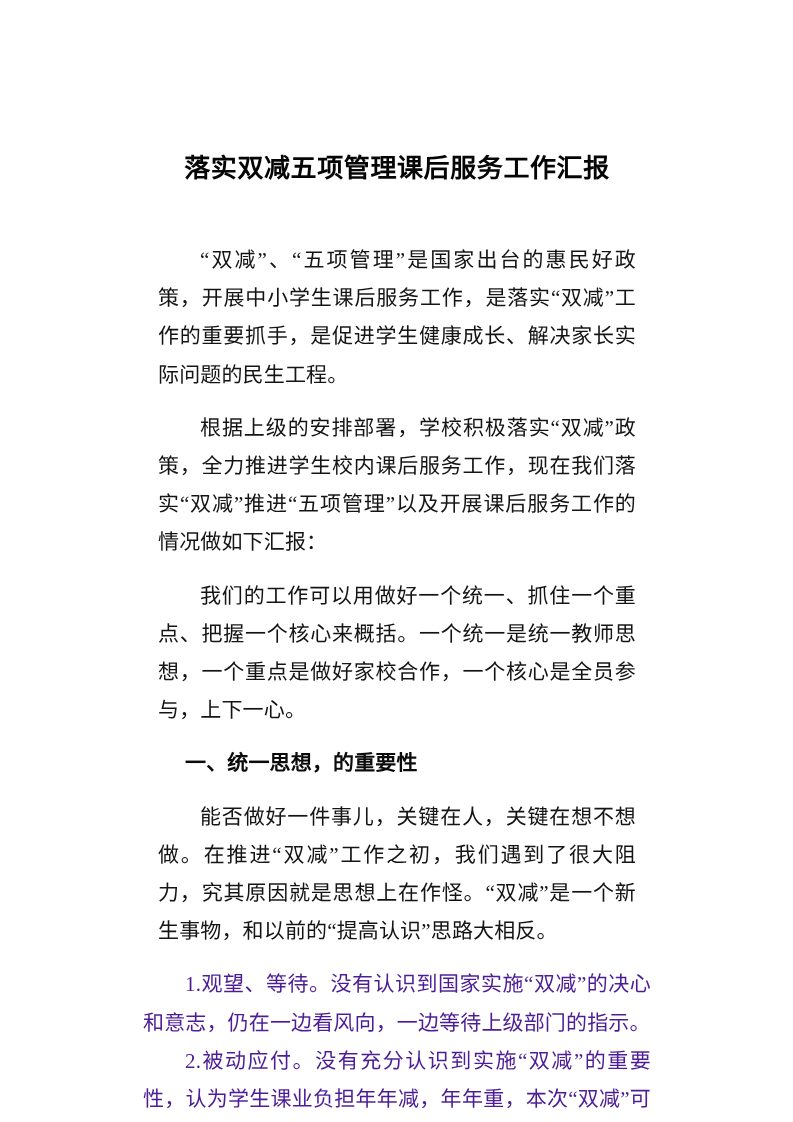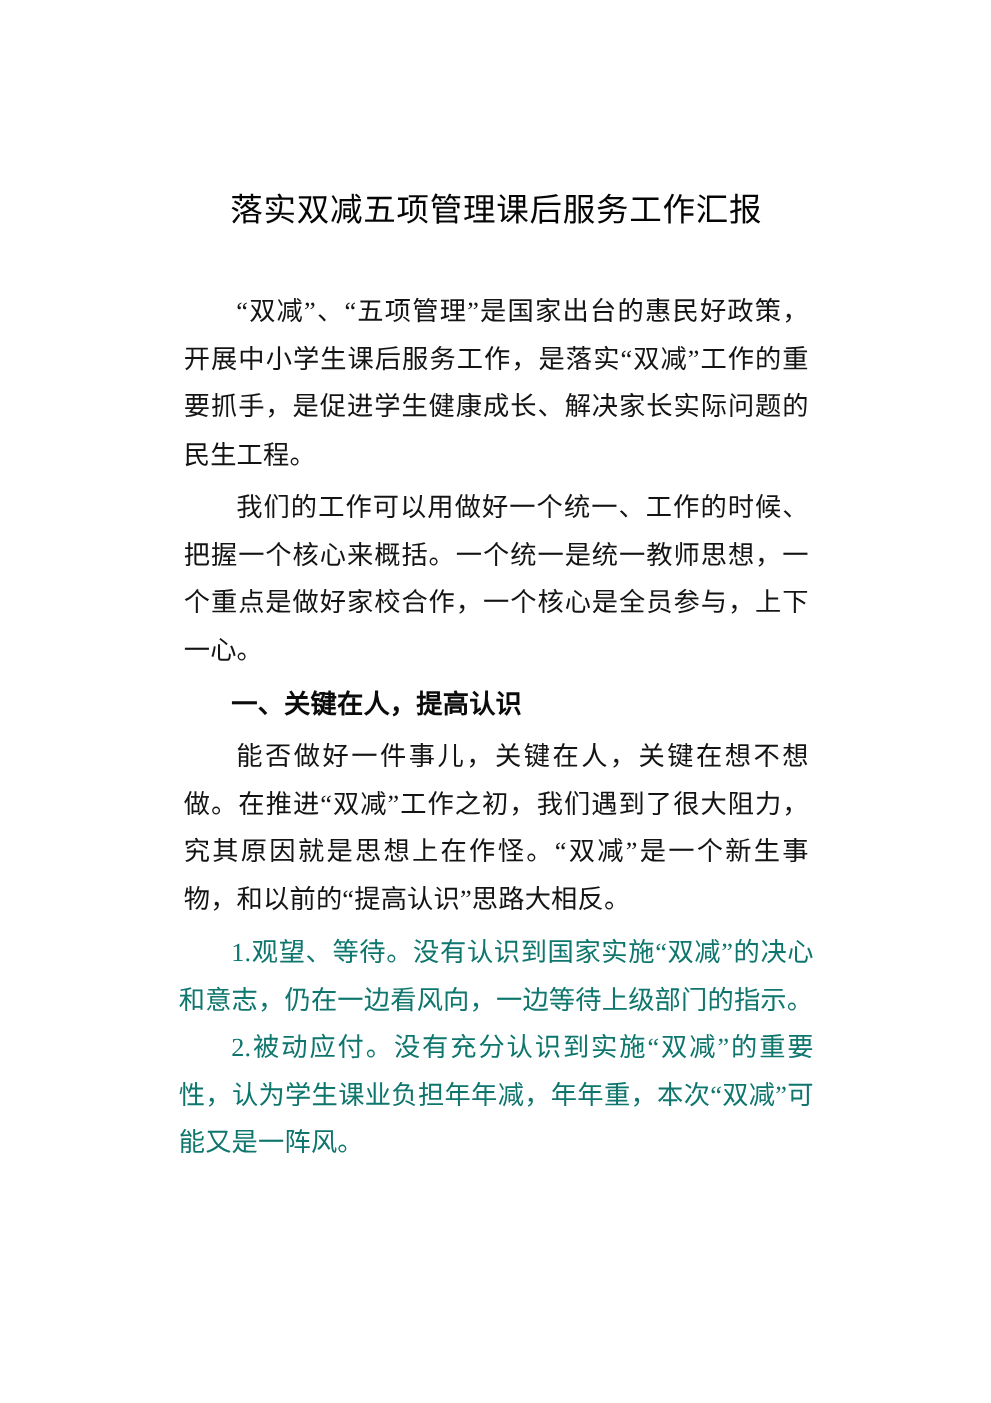--- a/index.html
+++ b/index.html
@@ -27,21 +27,21 @@
   
   .doc-body {
     position: absolute;
     left: 143px;
     top: 0;
     width: 508px;
   }
 
   .doc-title {
     font-family: "Liberation Serif", "DejaVu Serif", serif;
-    font-weight: 400;
+    font-weight: 700;
     font-size: 26px;
     line-height: 34px;
     color: #050505;
     text-align: center;
     letter-spacing: 0.6px;
     margin: 0;
     padding-top: 152px;
     padding-bottom: 0;
     white-space: nowrap;
   }
@@ -51,21 +51,21 @@
   }
 
   .para {
     font-family: "Liberation Serif", "DejaVu Serif", serif;
     font-size: 21px;
     line-height: 38.2px;
     color: #141414;
     text-align: justify;
     text-align-last: left;
     text-justify: inter-ideograph;
-    margin: 4px;
+    margin: 15px;
     letter-spacing: 0.15px;
     word-break: break-all;
   }
 
   .para.indent {
     text-indent: 2em;
   }
 
   .heading {
     font-family: "Liberation Serif", "DejaVu Serif", serif;
@@ -75,21 +75,21 @@
     font-weight: 700;
     margin: 0;
     text-indent: 2em;
     letter-spacing: 0.15px;
   }
 
   .num-para {
     font-family: "Liberation Serif", "DejaVu Serif", serif;
     font-size: 21px;
     line-height: 38.2px;
-    color: #0f766e;
+    color: #4c1d95;
     text-align: justify;
     text-align-last: left;
     text-justify: inter-ideograph;
     margin: 0;
     text-indent: 2em;
     letter-spacing: 0.15px;
     word-break: break-all;
   }
 </style>
 </head>
@@ -98,24 +98,25 @@
 <div class="page">
 
   <div class="doc-body">
 
     <h1 class="doc-title">落实双减五项管理课后服务工作汇报</h1>
 
     <div class="spacer-after-title"></div>
 
     <p class="para indent">“双减”、“五项管理”是国家出台的惠民好政策，开展中小学生课后服务工作，是落实“双减”工作的重要抓手，是促进学生健康成长、解决家长实际问题的民生工程。</p>
 
+    <p class="para indent">根据上级的安排部署，学校积极落实“双减”政策，全力推进学生校内课后服务工作，现在我们落实“双减”推进“五项管理”以及开展课后服务工作的情况做如下汇报：</p>
 
-    <p class="para indent">我们的工作可以用做好一个统一、工作的时候、把握一个核心来概括。一个统一是统一教师思想，一个重点是做好家校合作，一个核心是全员参与，上下一心。</p>
+    <p class="para indent">我们的工作可以用做好一个统一、抓住一个重点、把握一个核心来概括。一个统一是统一教师思想，一个重点是做好家校合作，一个核心是全员参与，上下一心。</p>
 
-    <p class="heading">一、关键在人，提高认识</p>
+    <p class="heading">一、统一思想，的重要性</p>
 
     <p class="para indent">能否做好一件事儿，关键在人，关键在想不想做。在推进“双减”工作之初，我们遇到了很大阻力，究其原因就是思想上在作怪。“双减”是一个新生事物，和以前的“提高认识”思路大相反。</p>
 
 
     <p class="num-para">1.观望、等待。没有认识到国家实施“双减”的决心和意志，仍在一边看风向，一边等待上级部门的指示。</p>
 
     <p class="num-para">2.被动应付。没有充分认识到实施“双减”的重要性，认为学生课业负担年年减，年年重，本次“双减”可能又是一阵风。</p>
 
   </div>
 

